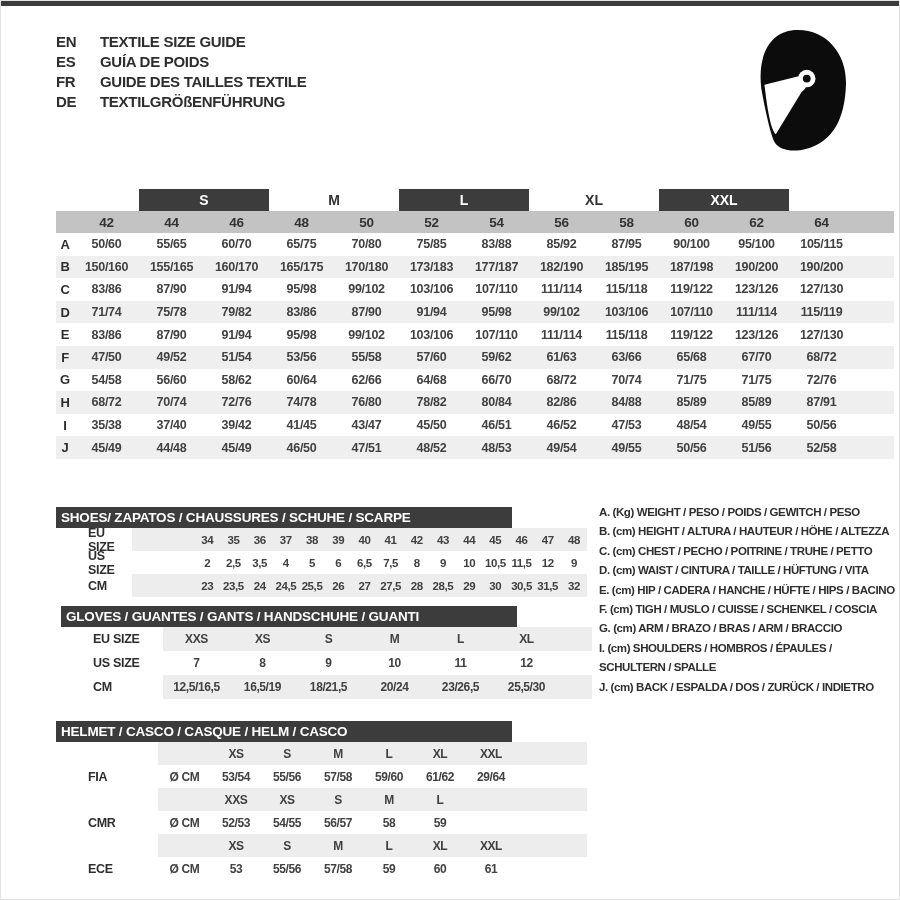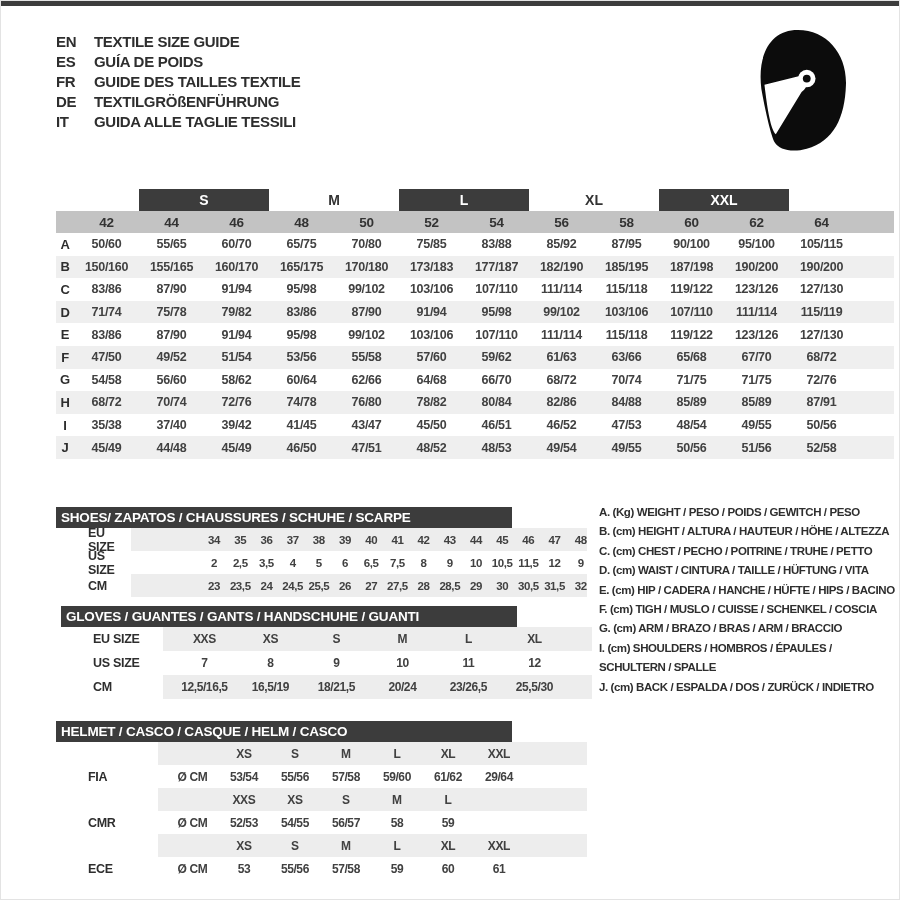--- a/index.html
+++ b/index.html
@@ -6,21 +6,21 @@
   html,body { width:900px; height:900px; }
   body { font-family:"Liberation Sans","DejaVu Sans",sans-serif; background:#fff; }
   #page { position:relative; width:900px; height:900px; background:#fff; overflow:hidden; border:1px solid #e3e3e3; }
   .abs { position:absolute; }
 
   
   #top-strip { left:0; top:0; width:900px; height:5px; background:#3c3c3c; }
 
   
   #language-list { left:55px; top:30px; }
-  .lang-row { display:flex; height:20px; align-items:center; }
+  .lang-row { display:flex; height:20px; align-items:center;gap:6px; }
   .lang-code { width:38px; font-weight:bold; font-size:15px; color:#2e2e2e; letter-spacing:-0.3px; }
   .lang-title { font-weight:bold; font-size:15px; color:#2e2e2e; letter-spacing:-0.3px; }
 
   
   #helmet-icon { left:735px; top:26px; width:125px; height:130px; }
 
   
   .cell { display:flex; align-items:center; justify-content:center; font-weight:bold; color:#414141; letter-spacing:-0.3px; }
 
   
@@ -36,21 +36,21 @@
   .trow.stripe { background:#efefef; }
   .trow .row-label { font-size:13px; color:#2e2e2e; }
 
   
   .subtable { width:531px; }
   .sub-header { width:456px; height:21px; background:#3c3c3c; color:#fff;
                 display:flex; align-items:center; padding-left:5px; font-weight:bold;
                 font-size:13.5px; letter-spacing:-0.2px; }
   .srow { display:flex; height:23px;margin-left:32px; }
   .side-label { width:75px; display:flex; align-items:center; font-weight:bold; font-size:12.5px; color:#2e2e2e; letter-spacing:-0.3px; }
-  .band-area { width:456px; height:100%; display:grid; align-items:center;padding-left:8px; }
+  .band-area { width:456px; height:100%; display:grid; align-items:center; }
   .band-area.shaded { background:#ededed; }
   .band-area .cell { height:100%; font-size:11.5px; letter-spacing:-0.4px; }
   .shoes-grid  { grid-template-columns:62px repeat(15,26.2px); }
   .gloves-grid { grid-template-columns:repeat(6,66px) 1fr; }
   .gloves-grid .cell { font-size:12px; }
   .helmet-grid { grid-template-columns:52px repeat(6,51px) 1fr; }
   .helmet-grid .cell { font-size:12px; }
 
   #shoes-table  { left:55px; top:506px; }
   #gloves-table { left:60px; top:605px; }
@@ -77,24 +77,20 @@
         <div class="lang-code">ES</div>
         <div class="lang-title">GUÍA DE POIDS</div>
       </div>
       <div class="lang-row">
         <div class="lang-code">FR</div>
         <div class="lang-title">GUIDE DES TAILLES TEXTILE</div>
       </div>
       <div class="lang-row">
         <div class="lang-code">DE</div>
         <div class="lang-title">TEXTILGRÖßENFÜHRUNG</div>
-      </div>
-      <div class="lang-row">
-        <div class="lang-code">IT</div>
-        <div class="lang-title">GUIDA ALLE TAGLIE TESSILI</div>
       </div>
     </div>
 
   <div id="helmet-icon" class="abs">
     <svg viewBox="0 0 120 126" width="125" height="130">
       <path d="M56 3 C86 1 107 25 106 56 C105 88 94 111 68 118 C54 122 41 119 37 112 C33 104 28 82 24 60 C20 28 32 5 56 3 Z" fill="#0c0c0c"></path>
       <path d="M27 56 L63 47 C70 51 70 58 63 63 L38 104 C33 99 30 81 27 56 Z" fill="#ffffff"></path>
       <circle cx="68" cy="50" r="8.5" fill="#ffffff"></circle>
       <circle cx="68" cy="50" r="3.8" fill="#0c0c0c"></circle>
     </svg>

